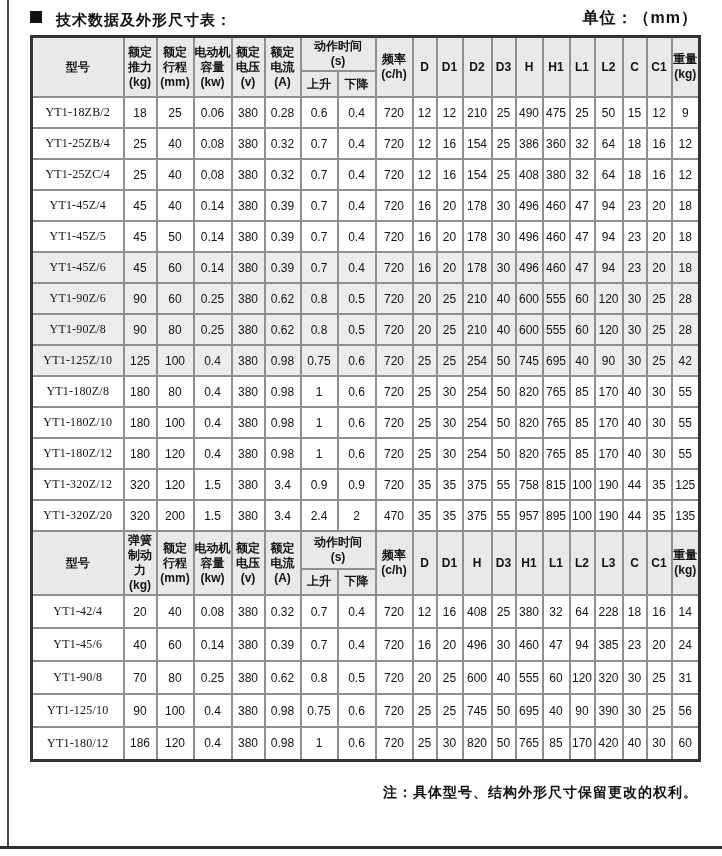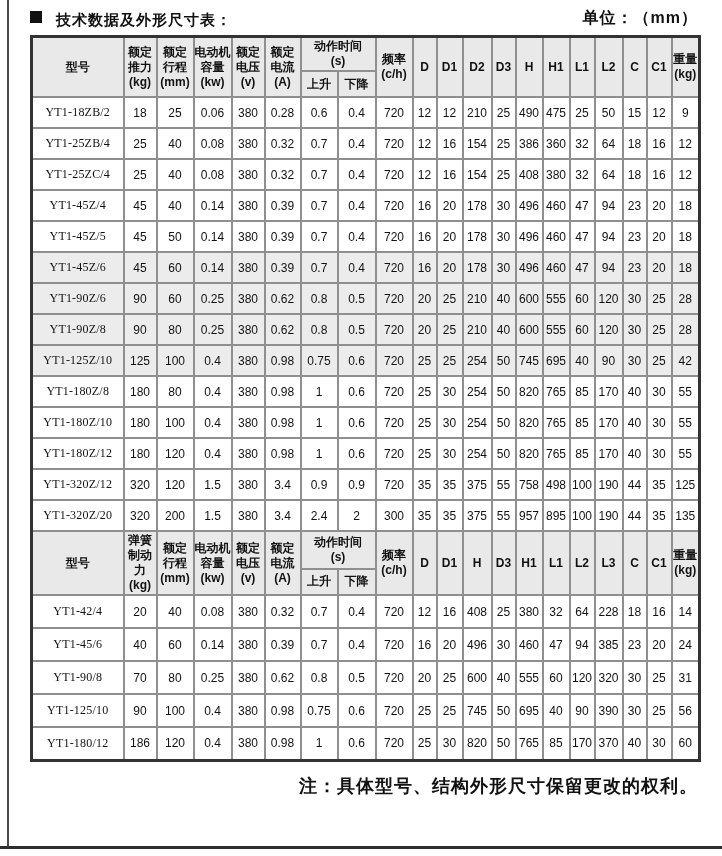--- a/index.html
+++ b/index.html
@@ -70,23 +70,23 @@
   }
   thead tr.h1 th{height:34px;}
   thead tr.h2 th{height:26px;}
   tbody.hdr2 tr.h1 th{height:32px;}
   tbody.hdr2 tr.h2 th{height:24px;}
   tbody.rows td{height:31px;background:#ffffff;}
   tbody.rows2 td{height:33px;background:#ffffff;}
   tbody.rows tr.shaded td{background:var(--shade-bg);}
   td.model{font-size:12px;letter-spacing:0.2px;font-family:Liberation Serif, serif;}
   .footnote{
-    margin-top:12px;
+    margin-top:22px;
     text-align:right;
-    font-size:18px;
+    font-size:14px;
     font-weight:bold;
     letter-spacing:1px;
   }
 </style>
 </head>
 <body>
 
 <div class="page-left-border"></div>
 <div class="page-bottom-border"></div>
 
@@ -438,37 +438,37 @@
           <td>380</td>
           <td>3.4</td>
           <td>0.9</td>
           <td>0.9</td>
           <td>720</td>
           <td>35</td>
           <td>35</td>
           <td>375</td>
           <td>55</td>
           <td>758</td>
-          <td>498</td>
+          <td>815</td>
           <td>100</td>
           <td>190</td>
           <td>44</td>
           <td>35</td>
           <td>125</td>
         </tr>
         <tr>
           <td class="model">YT1-320Z/20</td>
           <td>320</td>
           <td>200</td>
           <td>1.5</td>
           <td>380</td>
           <td>3.4</td>
           <td>2.4</td>
           <td>2</td>
-          <td>300</td>
+          <td>470</td>
           <td>35</td>
           <td>35</td>
           <td>375</td>
           <td>55</td>
           <td>957</td>
           <td>895</td>
           <td>100</td>
           <td>190</td>
           <td>44</td>
           <td>35</td>
@@ -616,21 +616,21 @@
           <td>1</td>
           <td>0.6</td>
           <td>720</td>
           <td>25</td>
           <td>30</td>
           <td>820</td>
           <td>50</td>
           <td>765</td>
           <td>85</td>
           <td>170</td>
-          <td>370</td>
+          <td>420</td>
           <td>40</td>
           <td>30</td>
           <td>60</td>
         </tr>
       </tbody>
   </table>
 
   <div class="footnote">注：具体型号、结构外形尺寸保留更改的权利。</div>
 </div>
 

